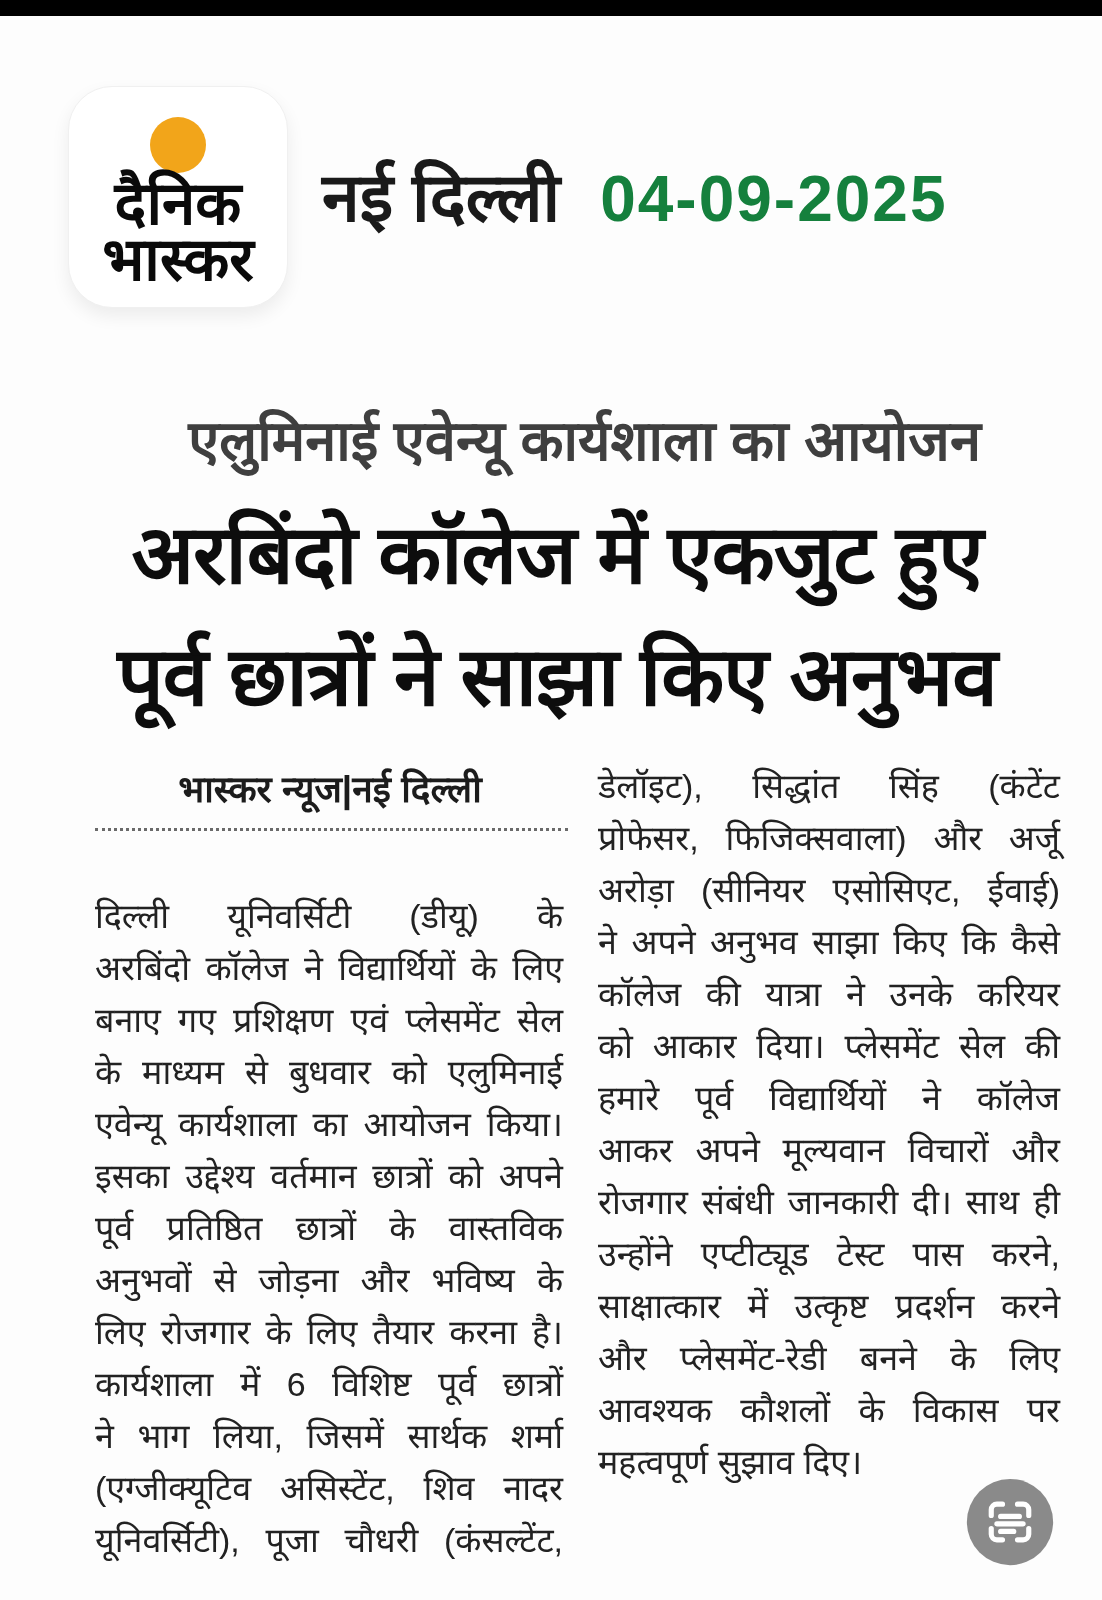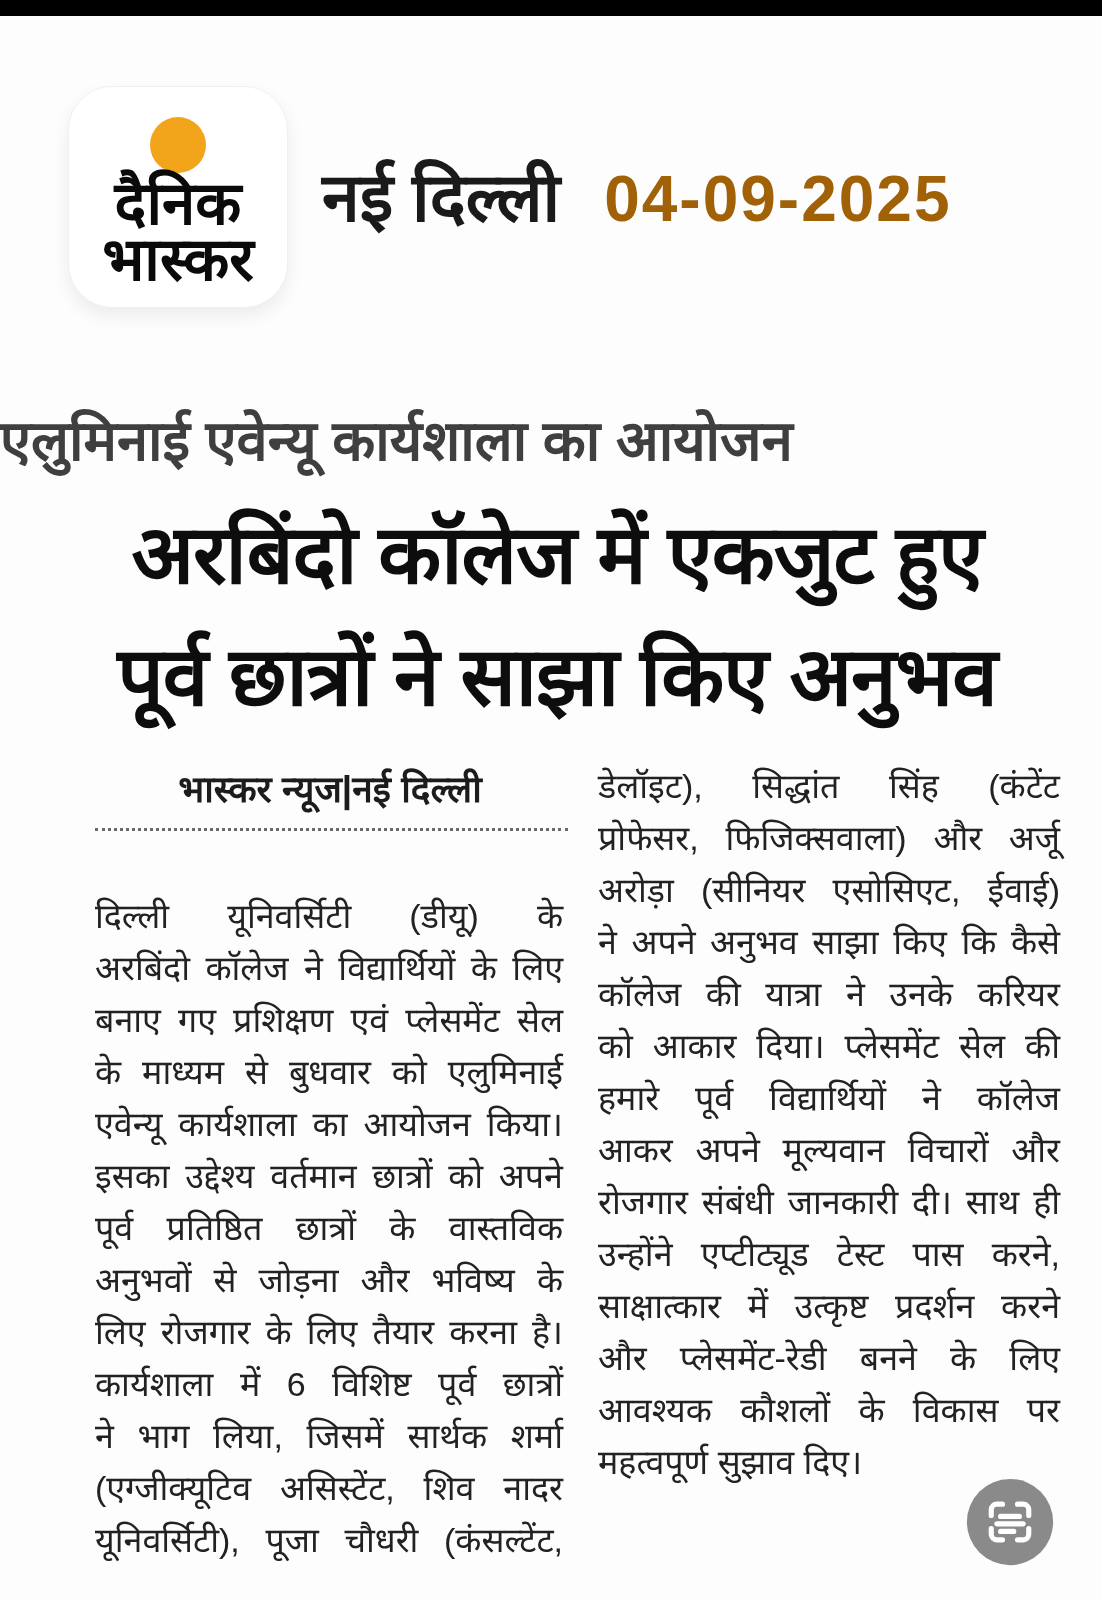--- a/index.html
+++ b/index.html
@@ -39,40 +39,39 @@
     margin-top: 6px;
     font-weight: 800;
     font-size: 60px;
     line-height: 50px;
     color: #0a0a0a;
     text-align: center;
     white-space: nowrap;
   }
   .masthead-row {
     position: absolute; left: 322px; top: 148px;
-    display: flex; align-items: baseline; gap: 28px;
+    display: flex; align-items: baseline; gap: 40px;
     white-space: nowrap;
   }
   .city {
     font-weight: 800;
     font-size: 68px;
     color: #1a1a1a;
   }
   .date {
     font-weight: 700;
     font-size: 64px;
-    color: #a16207;
+    color: #15803d;
     letter-spacing: 2px;
-    margin-left: 16px;
   }
   
   .kicker {
     position: absolute; left: 0; top: 400px;
     width: 981px;
-    text-align: left;
+    text-align: right;
     font-weight: 700;
     font-size: 56px;
     color: #3f3f3f;
     white-space: nowrap;
   }
   .headline {
     position: absolute; left: 0; top: 494px;
     width: 1102px;
     text-align: center;
     font-weight: 900;

